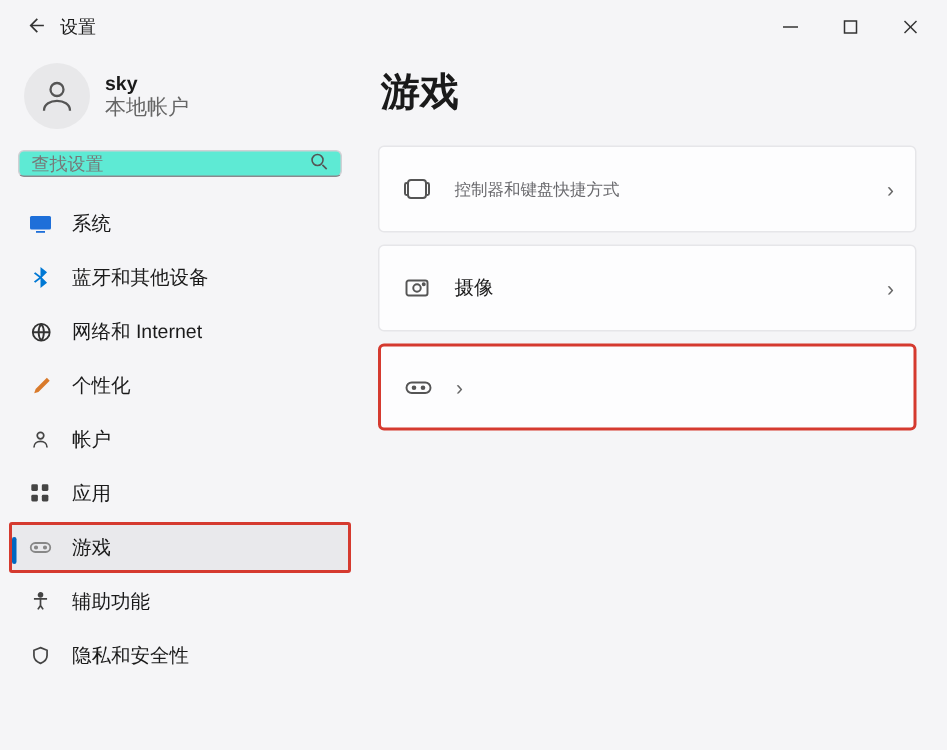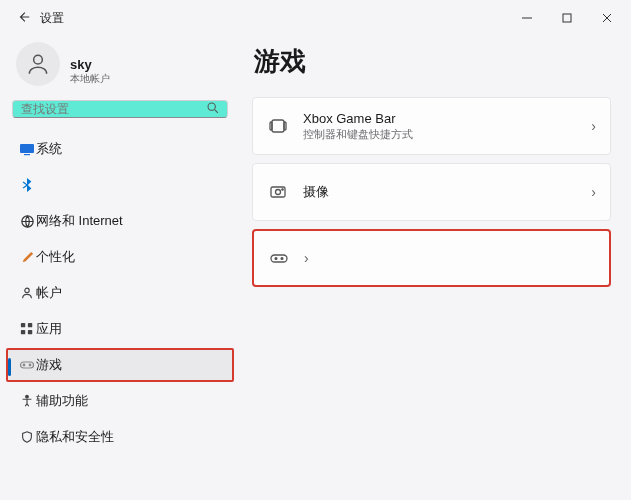--- a/index.html
+++ b/index.html
@@ -26,34 +26,34 @@
   .layout { display: flex; height: calc(100% - 36px); }
   .sidebar {
     width: 240px;
     padding: 0 8px 10px 8px;
     display: flex;
     flex-direction: column;
     overflow: hidden;
   }
   .user {
     display: flex;
-    align-items: flex-end;
+    align-items: center;
     gap: 10px;
     padding: 6px 8px 14px 8px;
   }
   .avatar {
     width: 44px; height: 44px;
     border-radius: 50%;
     background: #e8e8ea;
     display: flex; align-items: center; justify-content: center;
     color: #555;
   }
   .avatar svg { width: 26px; height: 26px; }
   .user .name { font-size: 13px; font-weight: 600; }
-  .user .sub { font-size: 10px; color: #666; }
+  .user .sub { font-size: 14px; color: #666; }
   .search {
     display: flex;
     align-items: center;
     background: #5eead4;
     border: 1px solid #d0d0d4;
     border-bottom: 1.5px solid #8a8a8e;
     border-radius: 4px;
     height: 30px;
     padding: 0 8px;
     margin: 0 4px 14px 4px;
@@ -65,20 +65,21 @@
     font-size: 12px;
     background: transparent;
     color: #333;
   }
   .search input::placeholder { color: #777; }
   .search .sicon { color: #555; font-size: 13px; }
   .nav { display: flex; flex-direction: column; gap: 2px; }
   .nav-item {
     display: flex;
     align-items: center;
+    gap: 12px;
     height: 34px;
     padding: 0 10px;
     border-radius: 4px;
     cursor: pointer;
     font-size: 13px;
     position: relative;
   }
   .nav-item .icon { width: 18px; display: flex; align-items: center; justify-content: center; font-size: 14px; }
   .nav-item.selected { background: #e9e9ec; }
   .nav-item.selected::before {
@@ -187,20 +188,21 @@
         </span>
         <span>系统</span>
       </div>
 
       <div class="nav-item">
         <span class="icon i-blue">
           <svg viewBox="0 0 16 16" width="14" height="14" fill="#0078d4">
               <path d="M8 0l5 4-4 4 4 4-5 4V9L4 12l-1-1 4-3-4-3 1-1 4 3V0z"></path>
             </svg>
         </span>
+        <span>蓝牙和其他设备</span>
       </div>
 
       <div class="nav-item">
         <span class="icon i-dark">
           <svg viewBox="0 0 16 16" width="15" height="15" stroke="#333" stroke-width="1.3" fill="none">
               <circle cx="8" cy="8" r="6"></circle>
               <path d="M2 8h12M8 2c2.5 3 2.5 9 0 12M8 2c-2.5 3-2.5 9 0 12"></path>
             </svg>
         </span>
         <span>网络和 Internet</span>
@@ -282,21 +284,20 @@
 
       <div class="card">
         <span class="cicon">
           <svg viewBox="0 0 20 20" width="20" height="20" stroke="#555" stroke-width="1.3" fill="none">
               <rect x="4" y="4" width="12" height="12" rx="2"></rect>
               <rect x="2" y="6" width="2" height="8" rx="1"></rect>
               <rect x="16" y="6" width="2" height="8" rx="1"></rect>
             </svg>
         </span>
         <div class="texts">
-          <div class="ct">Xbox Game Bar</div>
           <div class="cs">控制器和键盘快捷方式</div>
         </div>
         <span class="chevron">›</span>
       </div>
 
       <div class="card">
         <span class="cicon">
           <svg viewBox="0 0 20 20" width="20" height="20" stroke="#555" stroke-width="1.3" fill="none">
               <rect x="3" y="5" width="14" height="10" rx="1.5"></rect>
               <circle cx="10" cy="10" r="2.5"></circle>

